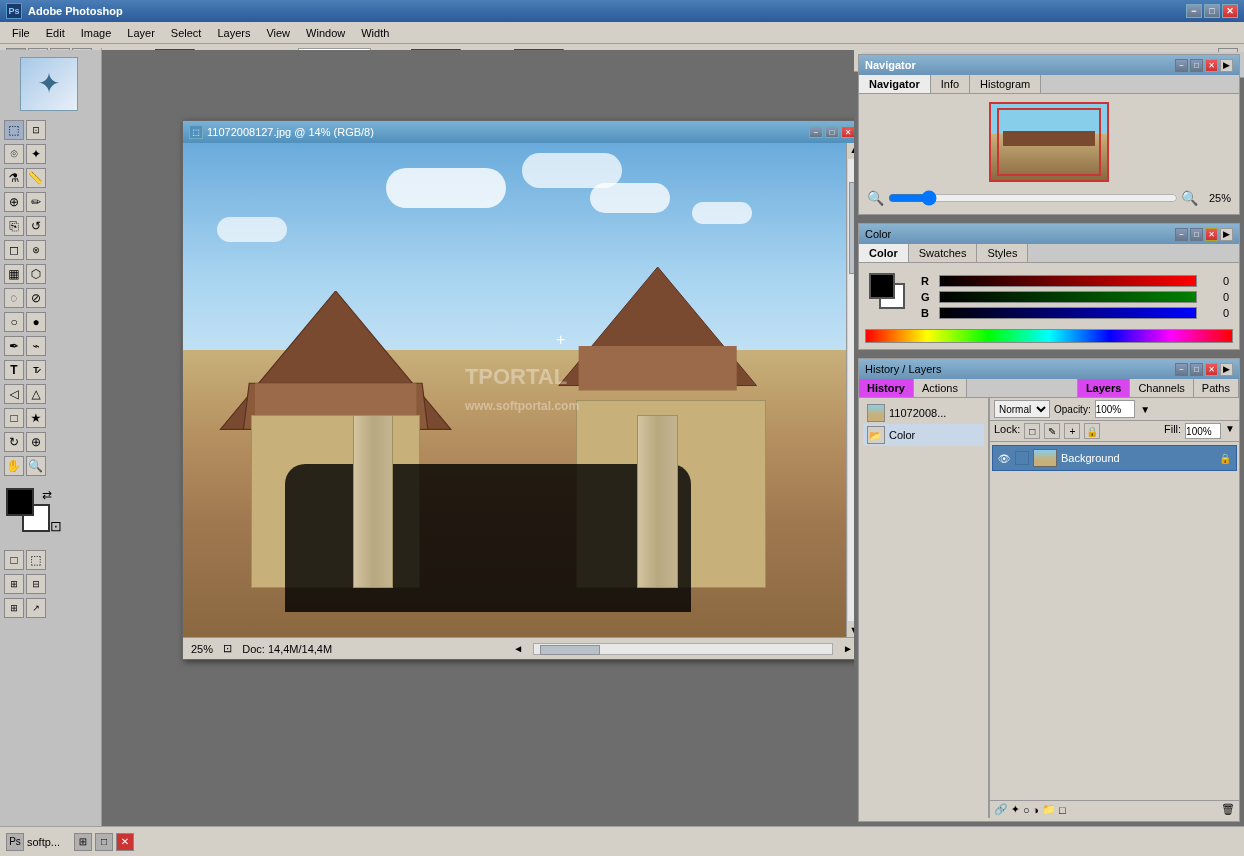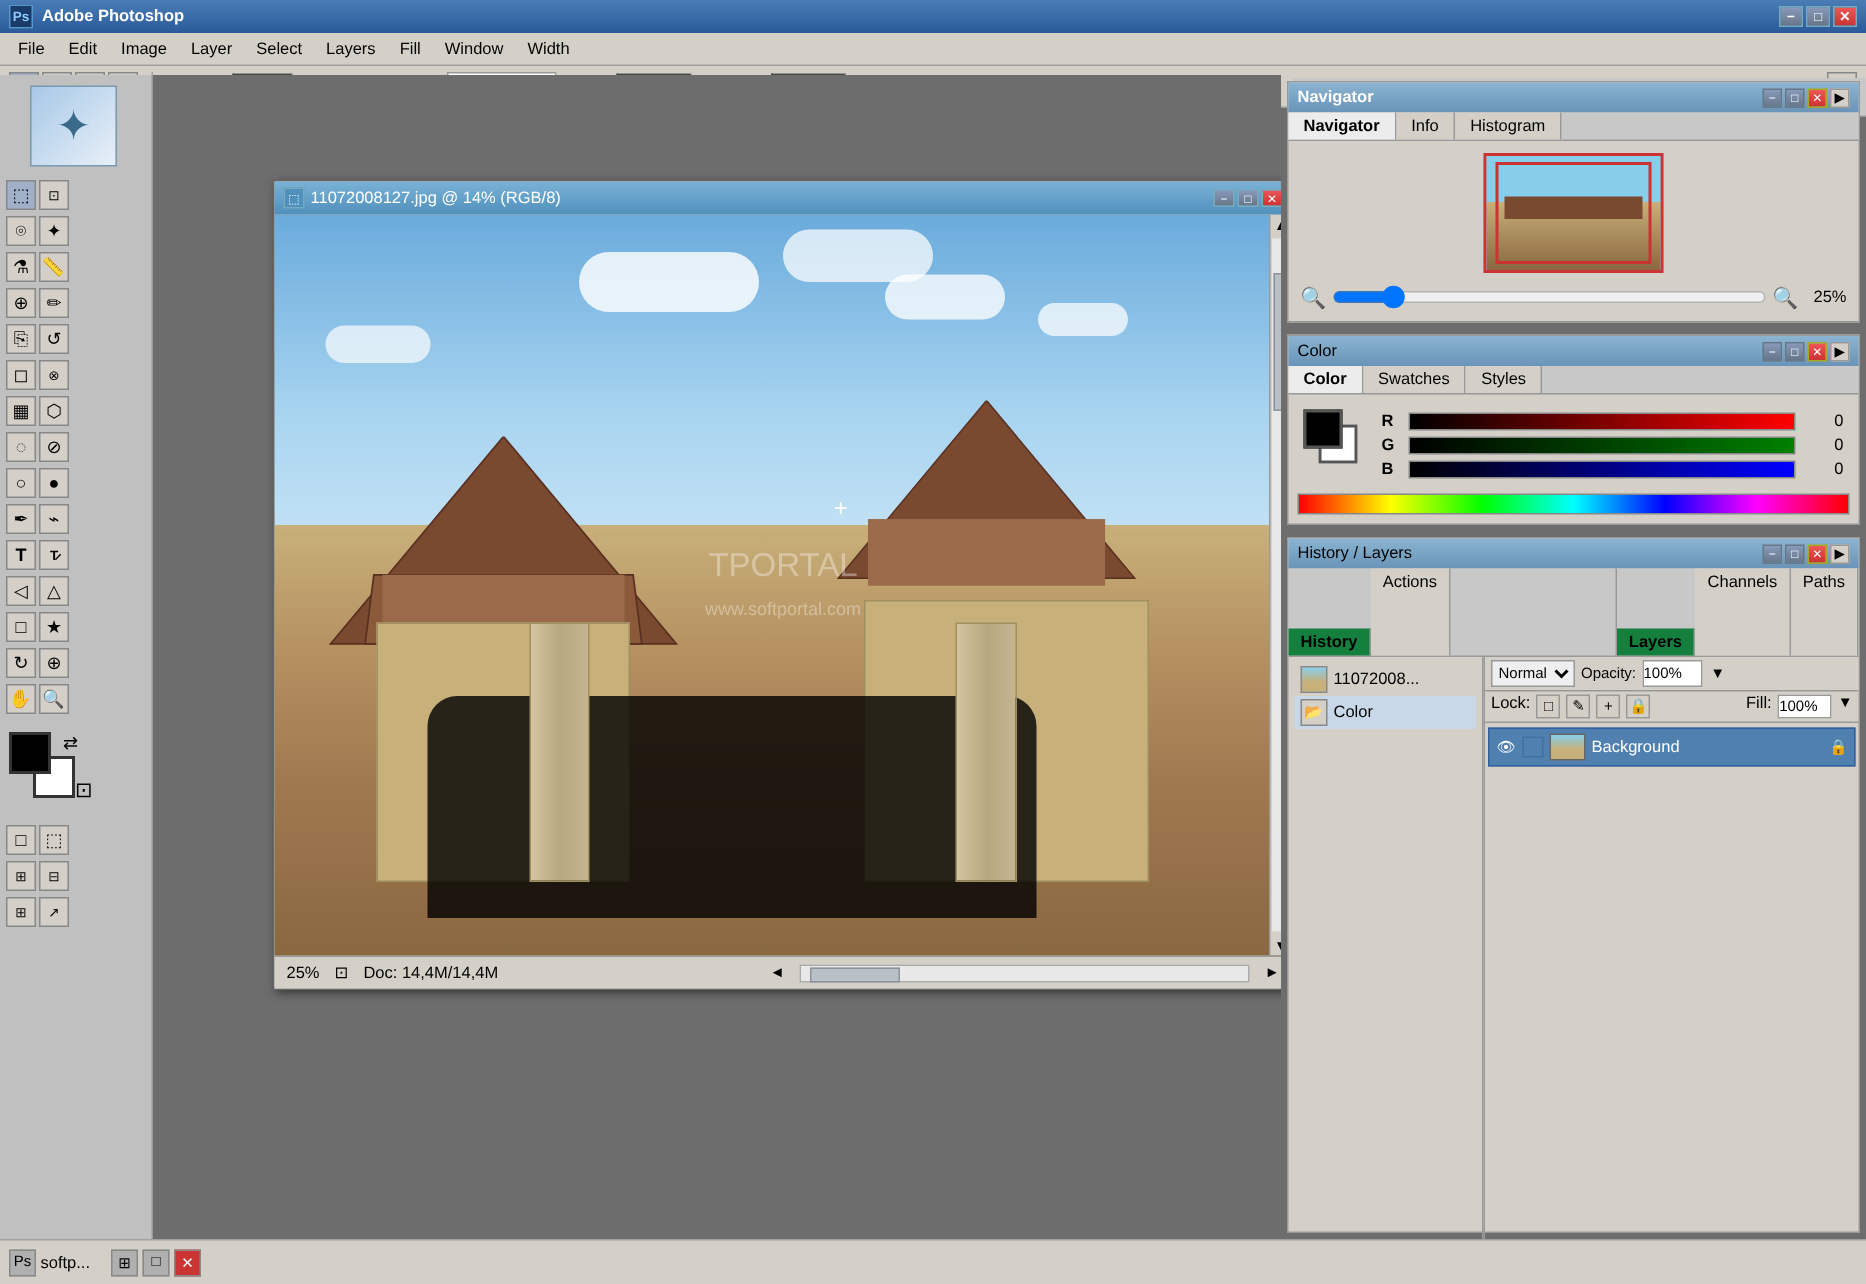--- a/index.html
+++ b/index.html
@@ -41,21 +41,21 @@
     #doc-title .dw-btn { width: 14px; height: 12px; border: 1px solid #7ab; display: flex; align-items: center; justify-content: center; font-size: 8px; color: white; cursor: pointer; background: linear-gradient(to bottom, #89b, #678); }
     #doc-title .dw-btn.close { background: linear-gradient(to bottom, #e55, #c33); }
     #doc-canvas { background: #808080; width: 100%; height: calc(100% - 44px); overflow: hidden; position: relative; }
     #doc-statusbar { height: 22px; background: #d4d0c8; border-top: 1px solid #999; display: flex; align-items: center; padding: 0 8px; font-size: 11px; gap: 10px; }
 
     
     #house-photo { width: 100%; height: 100%; background: linear-gradient(180deg, #87CEEB 0%, #87CEEB 40%, #b5a06e 40%, #b5a06e 100%); position: relative; overflow: hidden; }
     .house-sky { position: absolute; top: 0; left: 0; right: 0; height: 45%; background: linear-gradient(180deg, #6aabdc 0%, #a8d4f0 60%, #c5e3f5 100%); }
     .cloud { position: absolute; background: rgba(255,255,255,0.9); border-radius: 20px; }
     .house-ground { position: absolute; bottom: 0; left: 0; right: 0; height: 58%; background: #b5a06e; }
-    .watermark { position: absolute; top: 50%; left: 50%; transform: translate(-50%, -50%); color: rgba(255,255,255,0.35); font-size: 22px; font-weight: normal; white-space: nowrap; pointer-events: none; text-align: center; }
+    .watermark { position: absolute; top: 50%; left: 50%; transform: translate(-50%, -50%); color: rgba(255,255,255,0.35); font-size: 22px; font-weight: bold; white-space: nowrap; pointer-events: none; text-align: left; }
     .crosshair { position: absolute; color: white; font-size: 16px; top: 38%; left: 55%; }
 
     
     #right-panels { position: absolute; top: 50px; right: 0; width: 390px; bottom: 30px; display: flex; flex-direction: column; }
 
     
     #nav-panel { background: #d4d0c8; border: 1px solid #999; margin: 4px; flex-shrink: 0; }
     #nav-panel-header { background: linear-gradient(to bottom, #8ab4d0, #6a94b8); height: 20px; display: flex; align-items: center; justify-content: space-between; padding: 0 6px; }
     #nav-panel-header .panel-title { color: white; font-size: 11px; font-weight: bold; }
     #nav-tabs { display: flex; background: #c8c8c8; border-bottom: 1px solid #999; }
@@ -77,21 +77,21 @@
     .color-label { width: 14px; font-size: 11px; font-weight: bold; }
     .color-slider-wrap { flex: 1; margin: 0 4px; }
     .color-value { width: 28px; font-size: 11px; text-align: right; }
     #color-spectrum { height: 14px; background: linear-gradient(to right, #f00, #ff0, #0f0, #0ff, #00f, #f0f, #f00); margin: 4px 0 0 0; border: 1px solid #888; }
 
     
     #hist-layer-panel { background: #d4d0c8; border: 1px solid #999; margin: 4px; flex: 1; min-height: 0; }
     #hist-layer-header { background: linear-gradient(to bottom, #8ab4d0, #6a94b8); height: 20px; display: flex; align-items: center; justify-content: space-between; padding: 0 6px; }
     #hist-tabs { display: flex; background: #c8c8c8; border-bottom: 1px solid #999; }
     .hist-tab { padding: 3px 8px; font-size: 11px; cursor: pointer; background: #d4d0c8; border-right: 1px solid #999; }
-    .hist-tab.active { background: #15803d; font-weight: bold; margin-top: 40px; }
+    .hist-tab.active { background: #d946ef; font-weight: bold; }
     #hist-content { display: flex; height: calc(100% - 42px); }
     #history-pane { width: 130px; border-right: 1px solid #999; padding: 4px; overflow-y: auto; }
     .history-item { display: flex; align-items: center; gap: 4px; padding: 2px 4px; cursor: pointer; font-size: 11px; }
     .history-item.active { background: #c8d8e8; }
     .hist-icon { width: 18px; height: 18px; background: #b8a060; border: 1px solid #888; overflow: hidden; }
     #layers-toolbar { background: #d4d0c8; border-bottom: 1px solid #999; padding: 2px 4px; display: flex; align-items: center; gap: 4px; }
     .layer-blend { font-size: 10px; height: 18px; border: 1px solid #999; }
     .layer-opacity { font-size: 10px; width: 40px; height: 18px; border: 1px solid #999; }
     #layers-list { padding: 2px; }
     .layer-item { display: flex; align-items: center; gap: 4px; padding: 3px 4px; background: #5080b0; color: white; border: 1px solid #3060a0; margin: 1px 0; cursor: pointer; }
@@ -139,21 +139,21 @@
   </div>
 </div>
 
 <div id="menu-bar">
   <span class="menu-item">File</span>
   <span class="menu-item">Edit</span>
   <span class="menu-item">Image</span>
   <span class="menu-item">Layer</span>
   <span class="menu-item">Select</span>
   <span class="menu-item">Layers</span>
-  <span class="menu-item">Fill</span>
+  <span class="menu-item">View</span>
   <span class="menu-item">Window</span>
   <span class="menu-item">Width</span>
 </div>
 
 <div id="options-bar">
 
   <div style="display:flex;gap:2px;align-items:center;">
     <div class="small-tool active" style="font-size:10px;">⬚</div>
     <div class="small-tool" style="font-size:10px;">○</div>
     <div class="small-tool" style="font-size:10px;">─</div>

